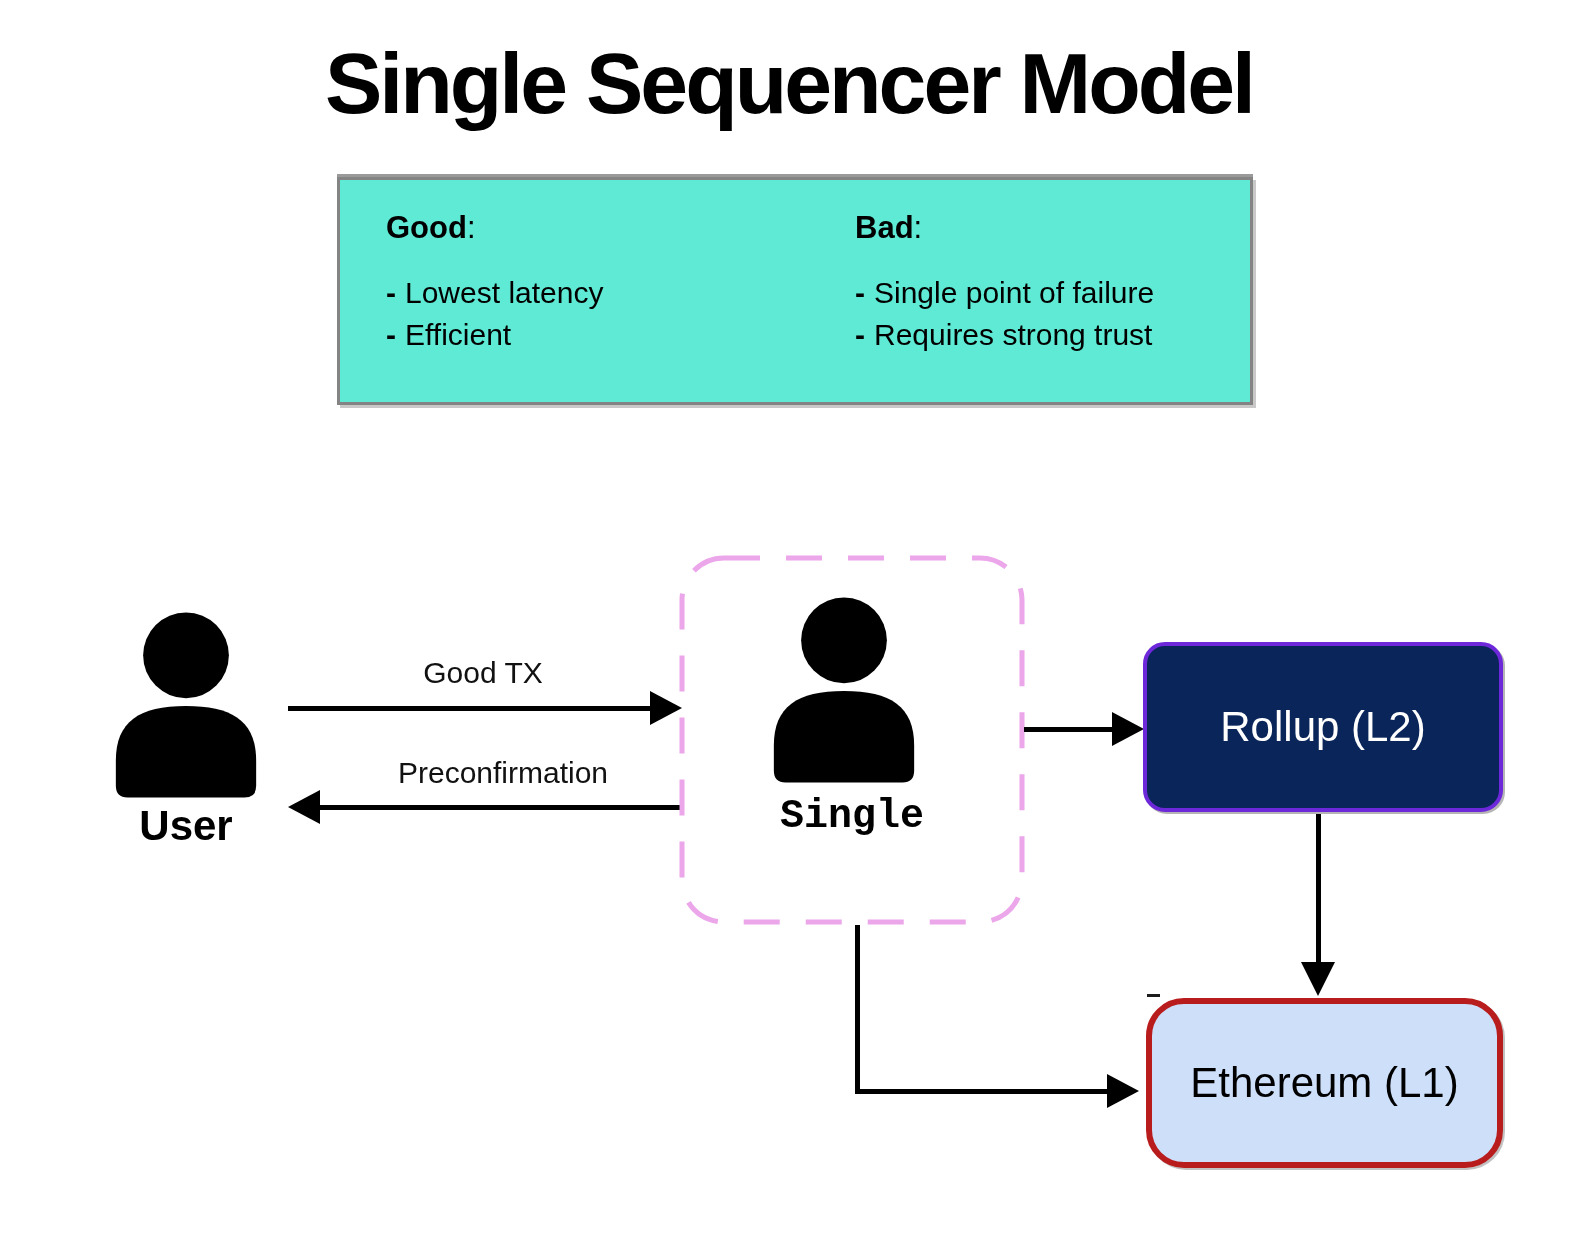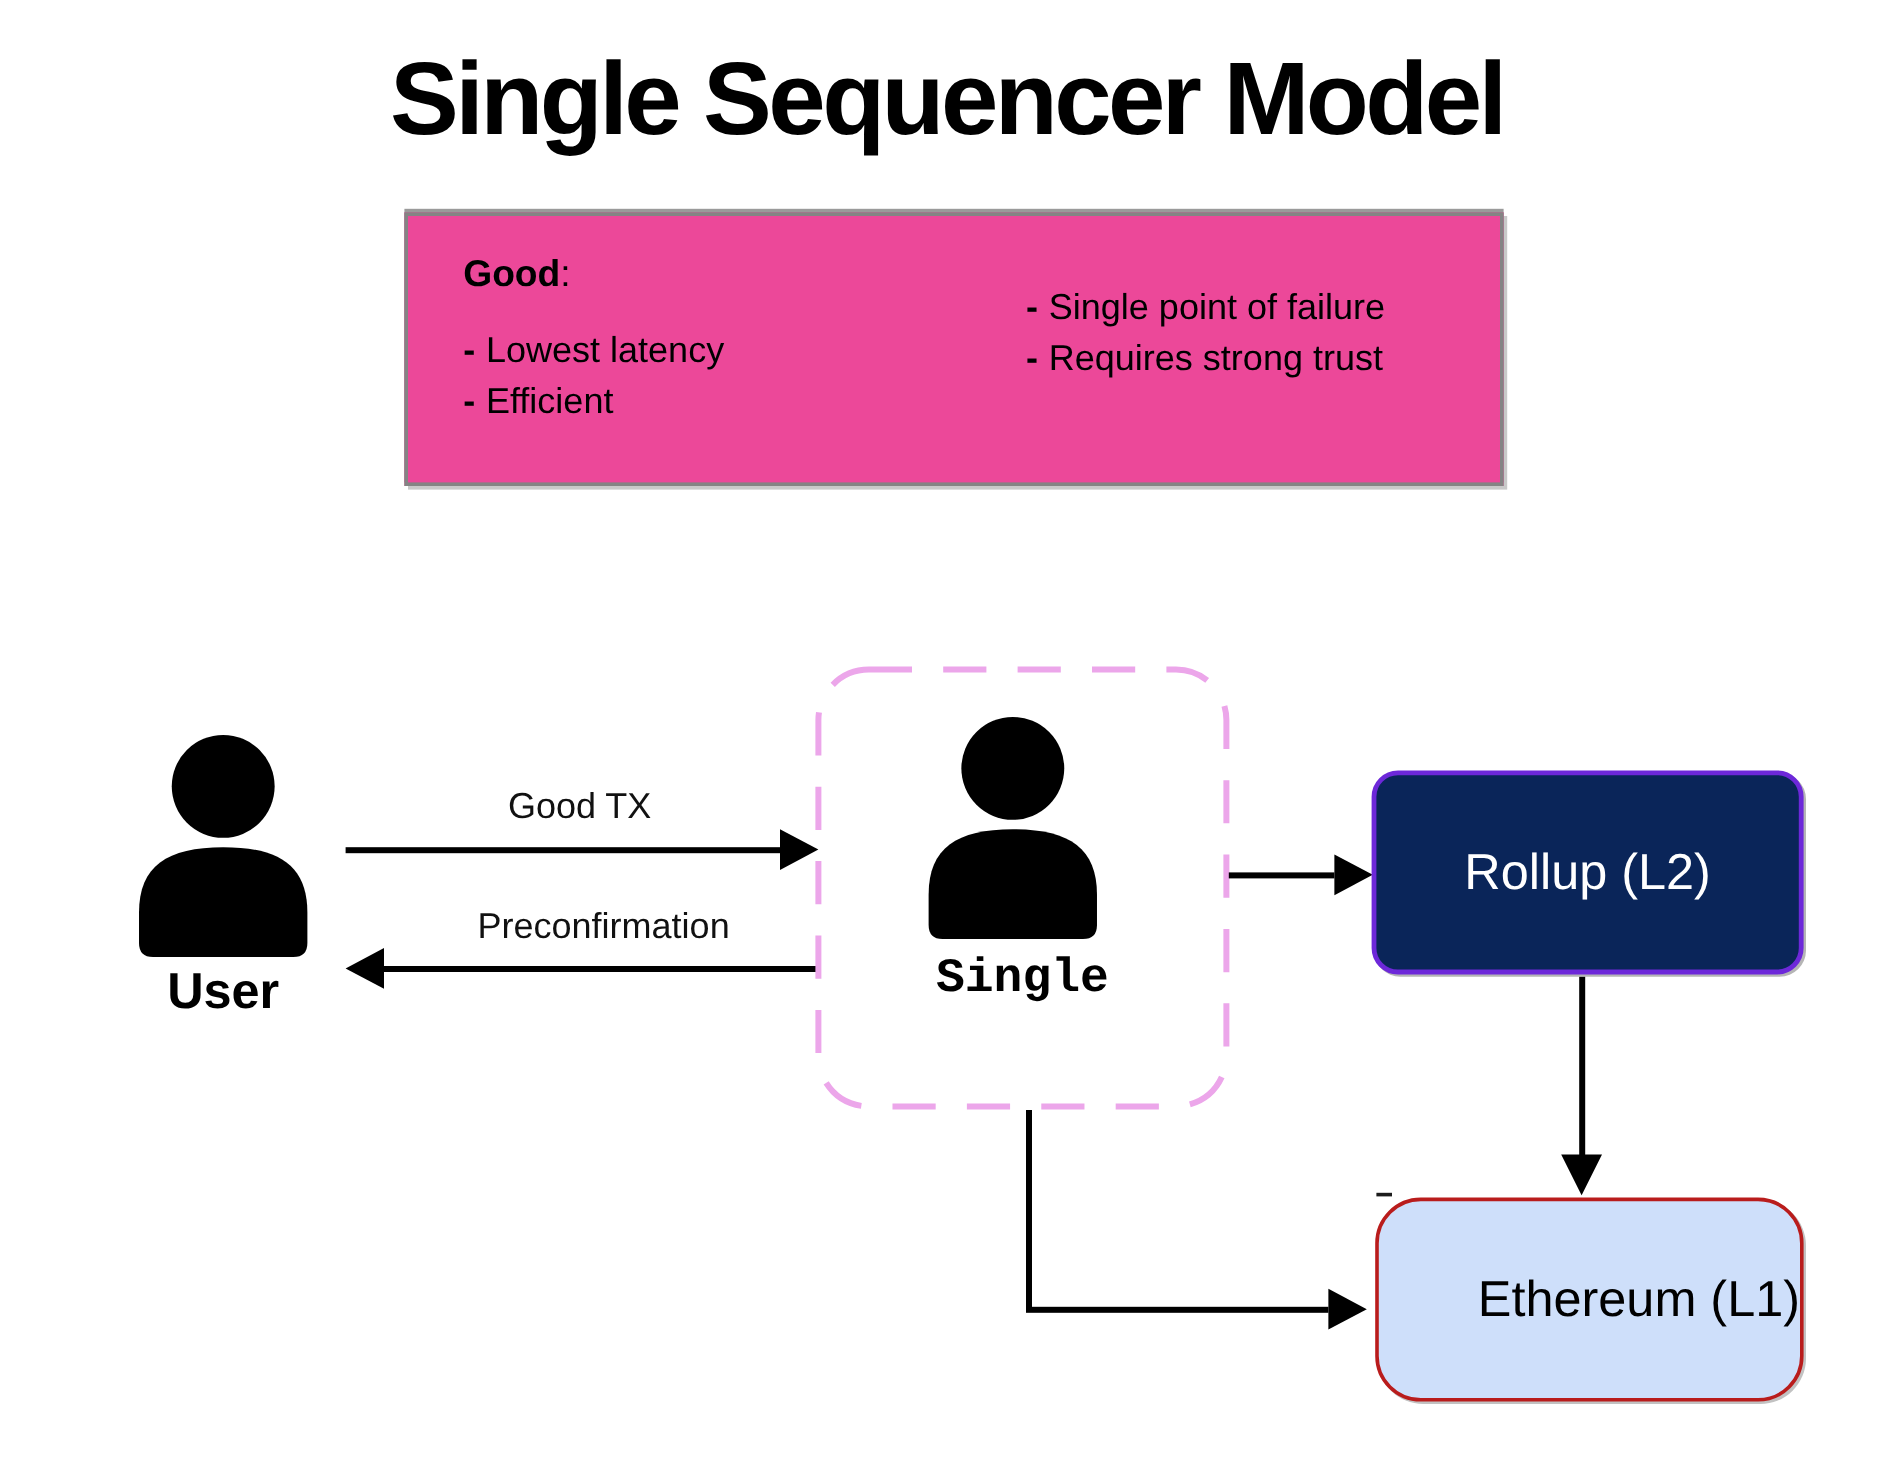--- a/index.html
+++ b/index.html
@@ -11,21 +11,21 @@
 
   
   .title{
     top:36px;left:0;width:100%;text-align:center;
     font-size:86px;font-weight:bold;letter-spacing:-3px;line-height:1.1;color:#000;
   }
 
   
   .proscons{
     left:337px;top:177px;width:916px;height:228px;box-sizing:border-box;
-    border:3px solid #848484;background:#ec4899;
+    border:3px solid #848484;background:#5eead4;
     box-shadow:0 -3px 0 #9a9a9a, 3px 3px 0 #c9c9c9;
   }
   .pc-col{position:absolute;top:30px;}
   .pc-col.good{left:46px;}
   .pc-col.bad{left:515px;}
   .pc-head{font-size:31px;font-weight:bold;}
   .pc-head .colon{font-weight:normal;}
   .pc-list{margin-top:26px;}
   .pc-item{font-size:30px;line-height:42px;font-weight:normal;}
   .pc-item .dash{font-weight:bold;margin-right:9px;}
@@ -44,23 +44,23 @@
   
   .rollup{
     left:1143px;top:642px;width:360px;height:170px;box-sizing:border-box;
     background:#0A2559;border:4px solid #6d28d9;border-radius:22px;
     box-shadow:2px 2px 0 #b5b5b5;
     display:flex;align-items:center;justify-content:center;
   }
   .rollup .txt{color:#fff;font-size:42px;}
   .ethereum{
     left:1146px;top:998px;width:357px;height:170px;box-sizing:border-box;
-    background:#CEDFFA;border:3px solid #b91c1c;border-radius:38px;
+    background:#CEDFFA;border:6px solid #b91c1c;border-radius:38px;
     box-shadow:2px 2px 0 #c2c2c2;
-    display:flex;align-items:center;justify-content:flex-end;
+    display:flex;align-items:center;justify-content:center;
   }
   .ethereum .txt{color:#000;font-size:42px;}
 
   .seq-label{left:682px;top:790px;width:340px;font-size:40px;font-weight:bold;line-height:53px;text-align:center;font-family:Liberation Mono, monospace;}
   .user-label{left:104px;top:802px;width:164px;font-size:42px;font-weight:bold;text-align:center;}
 
   .stray{left:1147px;top:994px;width:13px;height:3px;background:#1c1c1c;}
 </style>
 </head>
 <body>
@@ -71,20 +71,21 @@
 
   <div class="abs proscons">
     <div class="pc-col good">
       <div class="pc-head"><span>Good</span><span class="colon">:</span></div>
       <div class="pc-list">
         <div class="pc-item"><span class="dash">-</span><span>Lowest latency</span></div>
         <div class="pc-item"><span class="dash">-</span><span>Efficient</span></div>
       </div>
     </div>
     <div class="pc-col bad">
+      <div class="pc-head"><span>Bad</span><span class="colon">:</span></div>
       <div class="pc-list">
         <div class="pc-item"><span class="dash">-</span><span>Single point of failure</span></div>
         <div class="pc-item"><span class="dash">-</span><span>Requires strong trust</span></div>
       </div>
     </div>
   </div>
 
   <div class="abs" style="left:110px;top:612px;width:152px;height:186px;">
     <svg class="person" width="152" height="186" viewBox="0 0 156 190">
       <circle class="fill" cx="78" cy="44" r="44"></circle>

